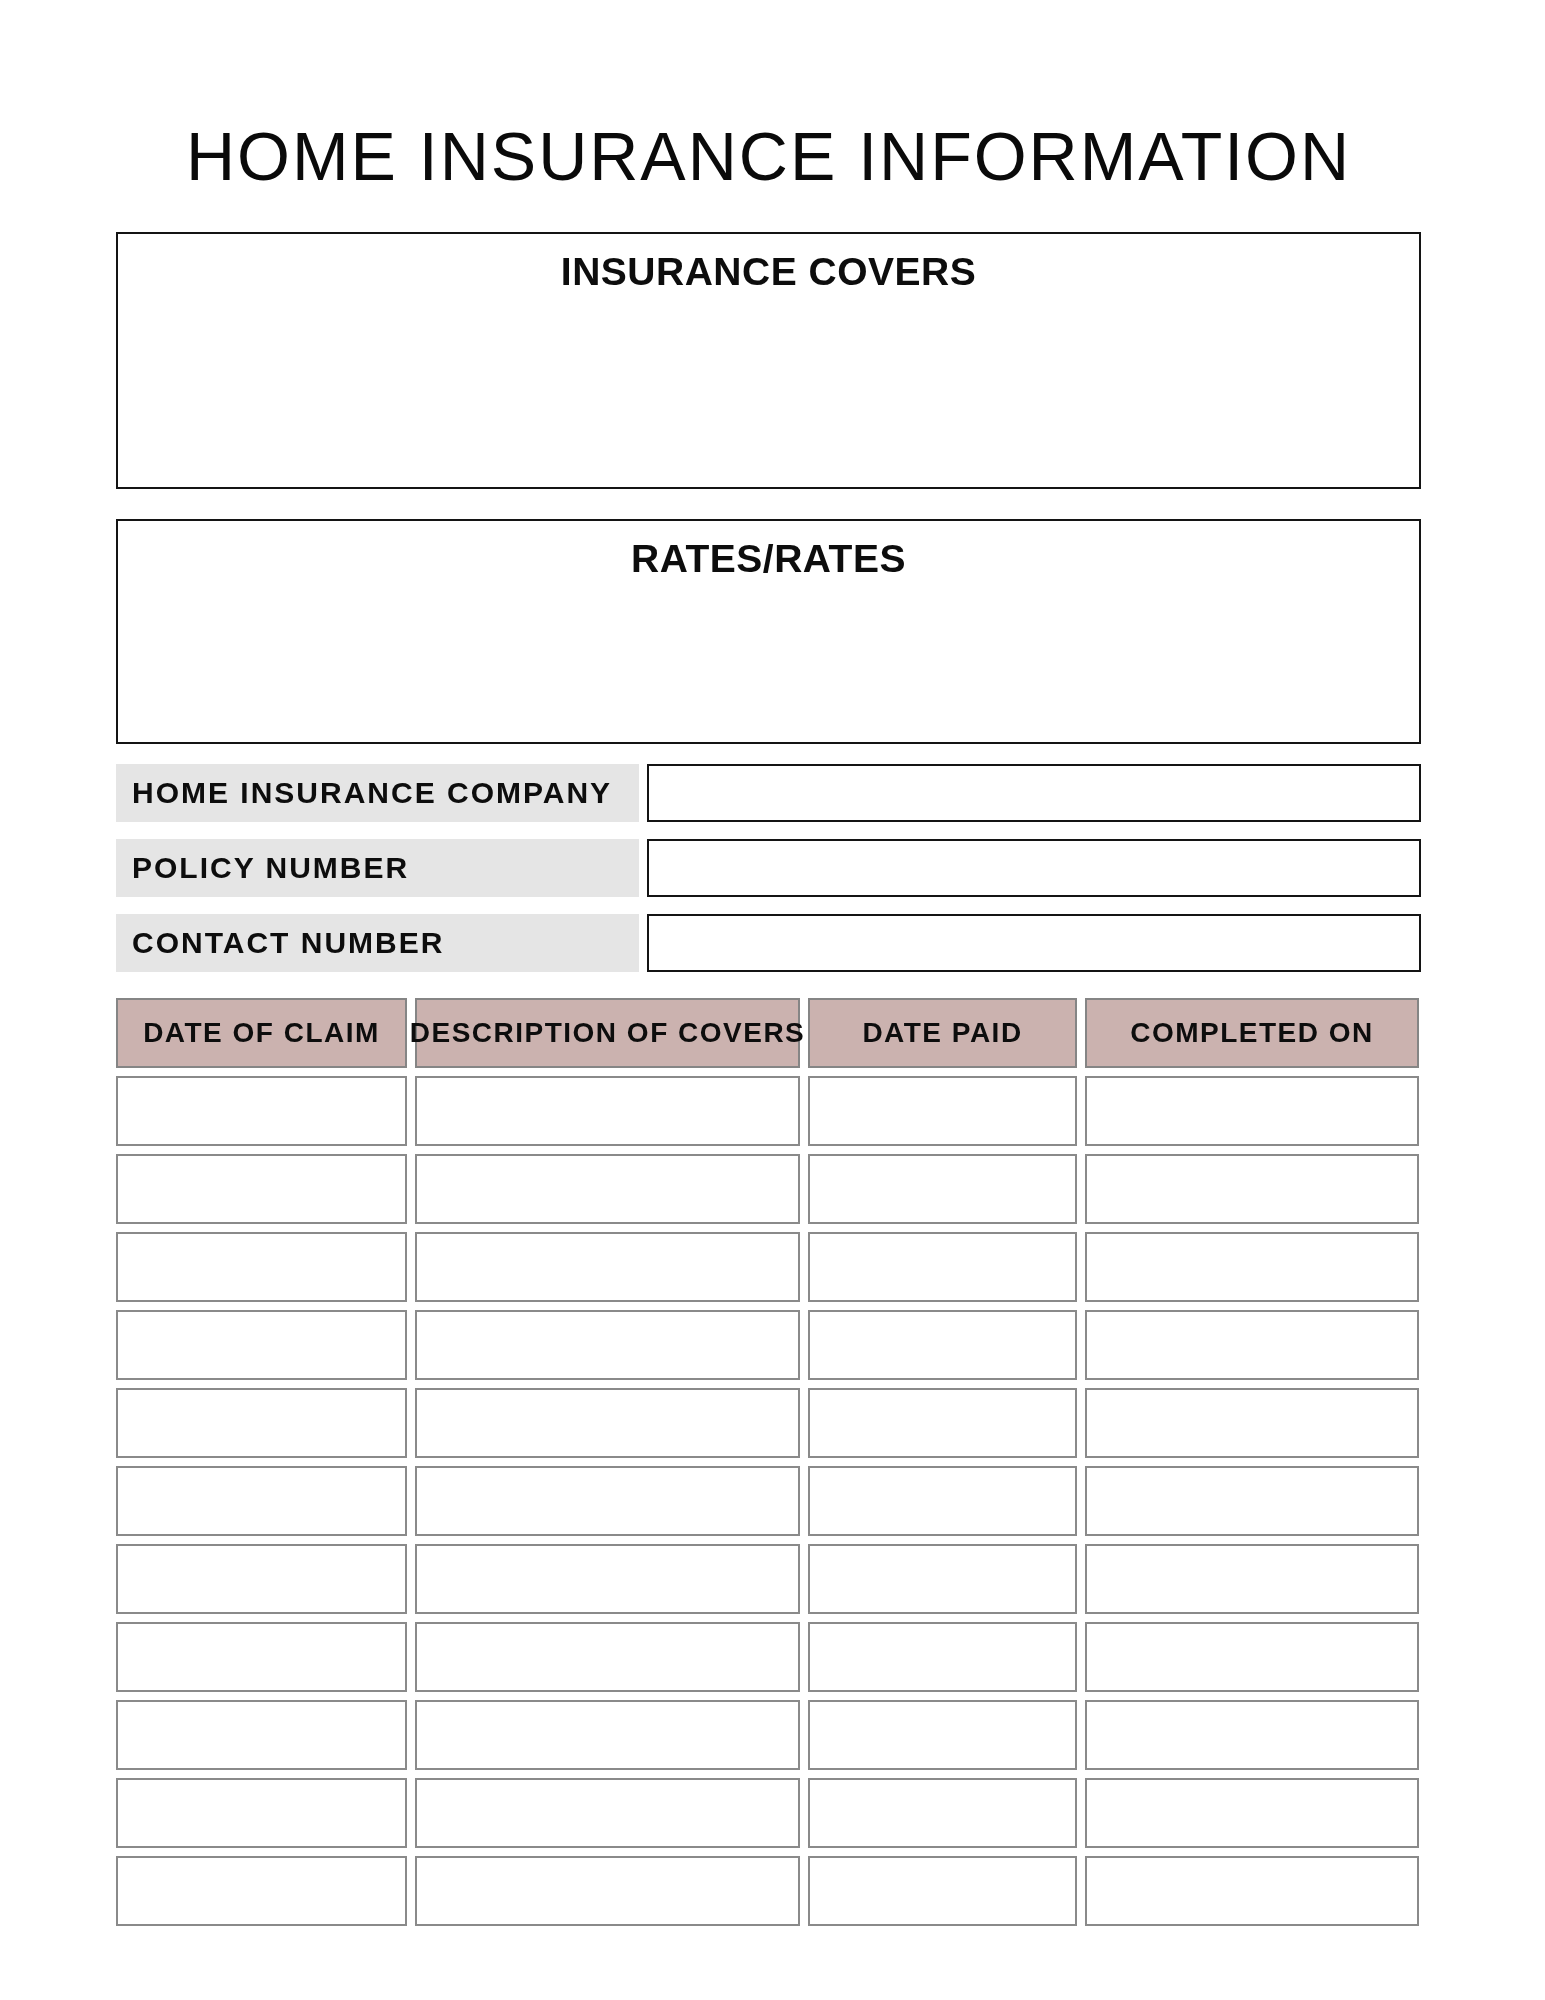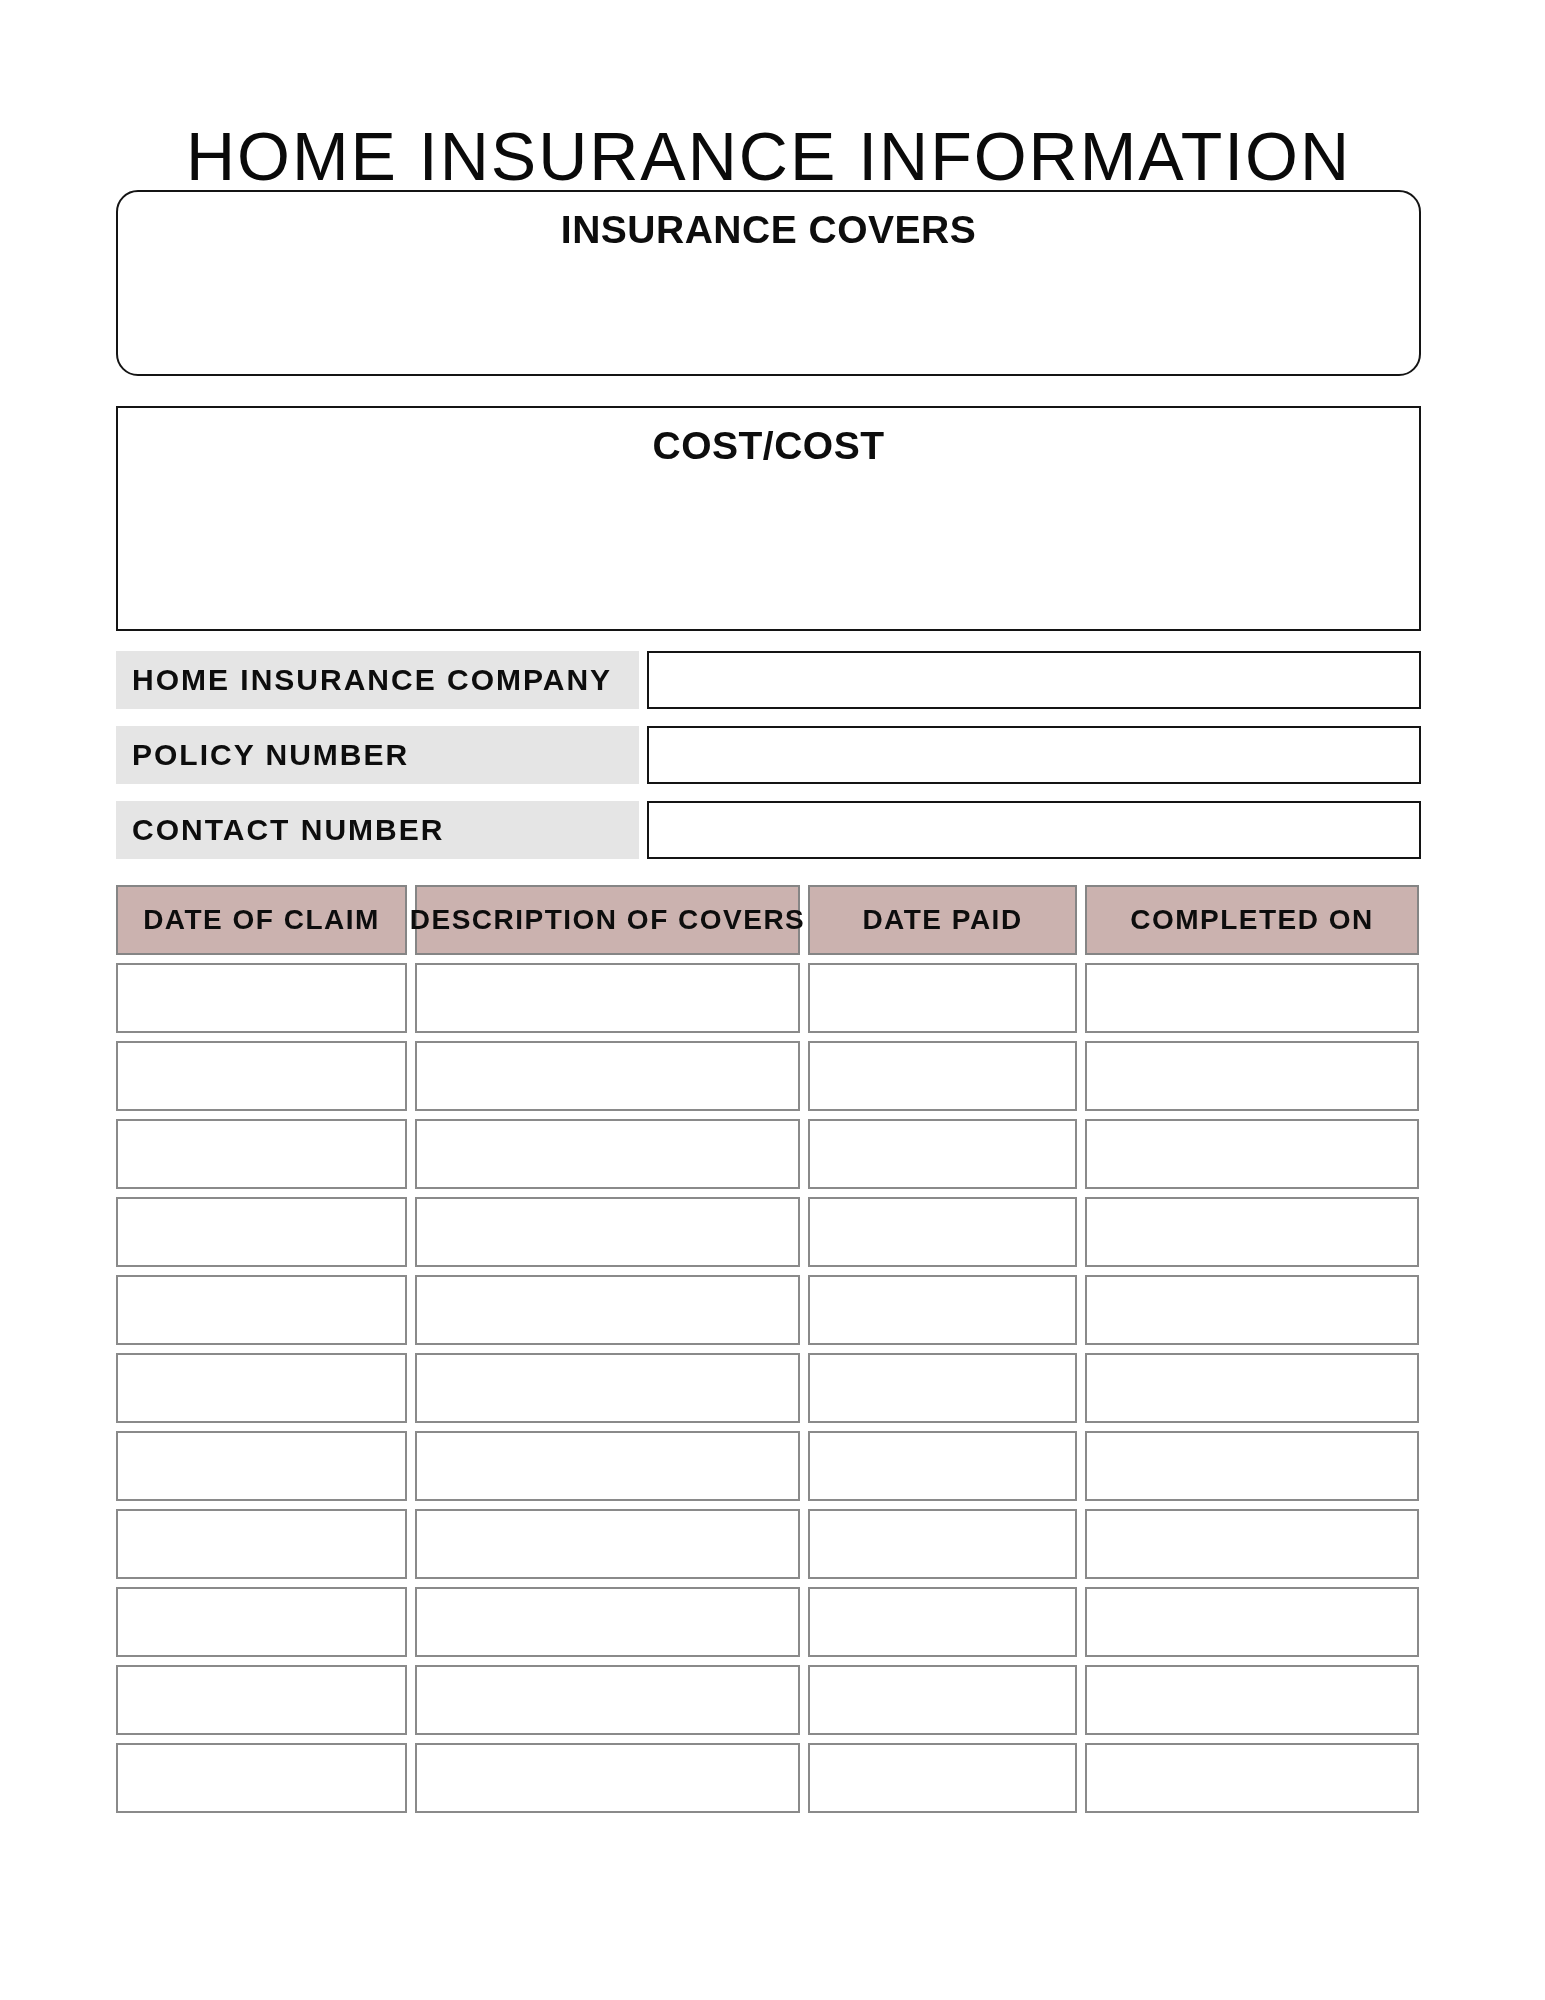--- a/index.html
+++ b/index.html
@@ -33,21 +33,21 @@
     text-align: center;
     color: #0a0a0a;
     white-space: nowrap;
   }
   
   .big-box {
     width: 1305px;
     border: 2px solid #141414;
     background: #ffffff;
   }
-  .big-box.covers { height: 186px; border-radius: 22px; }
+  .big-box.covers { margin-top: 42px; height: 257px; }
   .big-box.rates  { margin-top: 30px; height: 225px; }
   .big-box-title {
     padding-top: 18px;
     text-align: center;
     font-size: 39px;
     font-weight: 700;
     letter-spacing: 0.5px;
     line-height: 1;
     color: #0d0d0d;
   }
@@ -117,21 +117,21 @@
   <div class="content">
 
     <h1 class="page-title">HOME INSURANCE INFORMATION</h1>
 
     <section class="big-box covers">
       <div class="big-box-title">INSURANCE COVERS</div>
       <div class="big-box-content"></div>
     </section>
 
     <section class="big-box rates">
-      <div class="big-box-title">COST/COST</div>
+      <div class="big-box-title">RATES/RATES</div>
       <div class="big-box-content"></div>
     </section>
 
     <div class="fields">
       <div class="field-row">
         <div class="field-label">HOME INSURANCE COMPANY</div>
         <div class="field-input"></div>
       </div>
       <div class="field-row">
         <div class="field-label">POLICY NUMBER</div>

